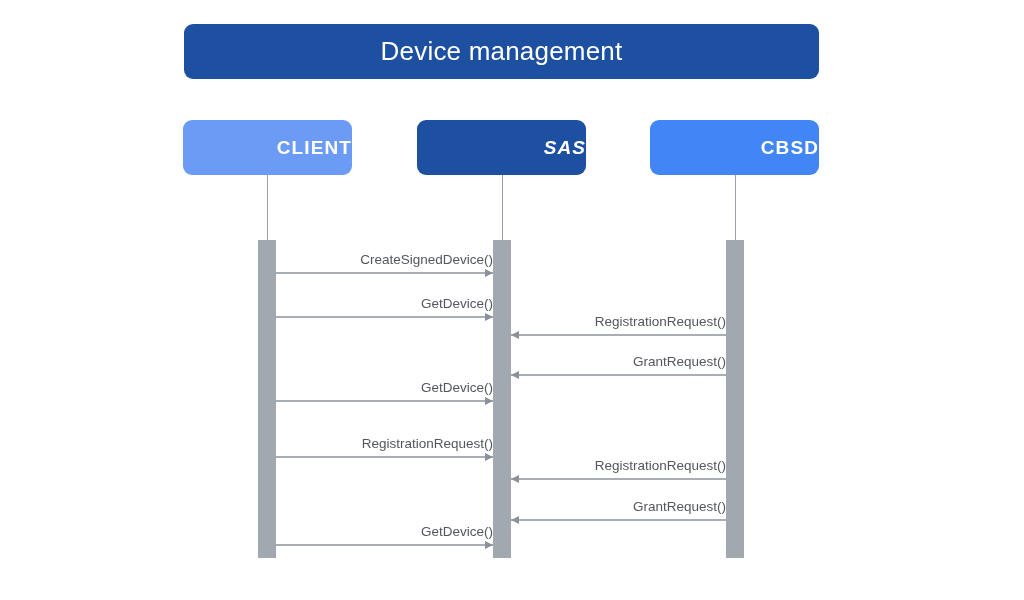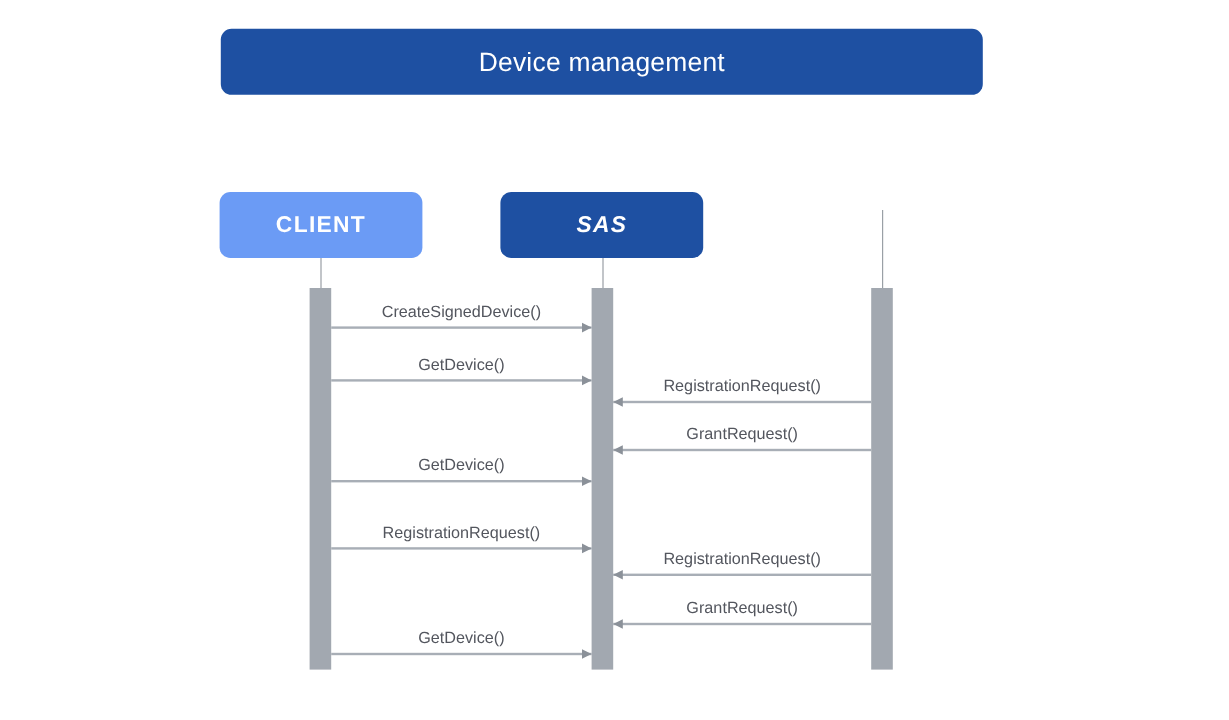--- a/index.html
+++ b/index.html
@@ -27,35 +27,34 @@
     width: 635px;
     height: 55px;
     border-radius: 9px;
     background: #1e50a2;
     display: flex;
     align-items: center;
     justify-content: center;
   }
   .title-text {
     color: #ffffff;
-    font-size: 22px;
+    font-size: 26px;
     font-weight: 400;
     letter-spacing: 0.2px;
     white-space: nowrap;
   }
 
   
   .participant {
     position: absolute;
     height: 55px;
     border-radius: 9px;
     display: flex;
     align-items: center;
-    justify-content: center;
-    margin-top: 40px;
+    justify-content: flex-end;
   }
   .participant-label {
     color: #ffffff;
     font-size: 19px;
     font-weight: 700;
     letter-spacing: 1.1px;
     white-space: nowrap;
   }
 
   
@@ -98,21 +97,21 @@
     border-left: 8px solid #8b9199;
   }
   .message.to-left .head {
     left: 0;
     border-right: 8px solid #8b9199;
   }
   .message .caption {
     position: absolute;
     bottom: 7px;
     width: 100%;
-    text-align: center;
+    text-align: right;
     color: #53565e;
     font-size: 13.5px;
     white-space: nowrap;
     margin-top: 10px;
   }
 </style>
 </head>
 <body>
 
 <div id="diagram">
@@ -127,20 +126,23 @@
 
   <div class="activation" style="left:258px; top:240px; height:318px;"></div>
   <div class="activation" style="left:493px; top:240px; height:318px;"></div>
   <div class="activation" style="left:726px; top:240px; height:318px;"></div>
 
   <div class="participant" style="left:183px; top:120px; width:169px; background:#6b9bf5;">
     <span class="participant-label">CLIENT</span>
   </div>
   <div class="participant" style="left:417px; top:120px; width:169px; background:#1e50a2;font-style:italic;">
     <span class="participant-label">SAS</span>
+  </div>
+  <div class="participant" style="left:650px; top:120px; width:169px; background:#4285f4;">
+    <span class="participant-label">CBSD</span>
   </div>
 
   <div class="message to-right" style="left:276px; top:272px; width:217px;">
     <div class="line"></div>
     <div class="head"></div>
     <div class="caption">CreateSignedDevice()</div>
   </div>
 
   <div class="message to-right" style="left:276px; top:316px; width:217px;">
     <div class="line"></div>

